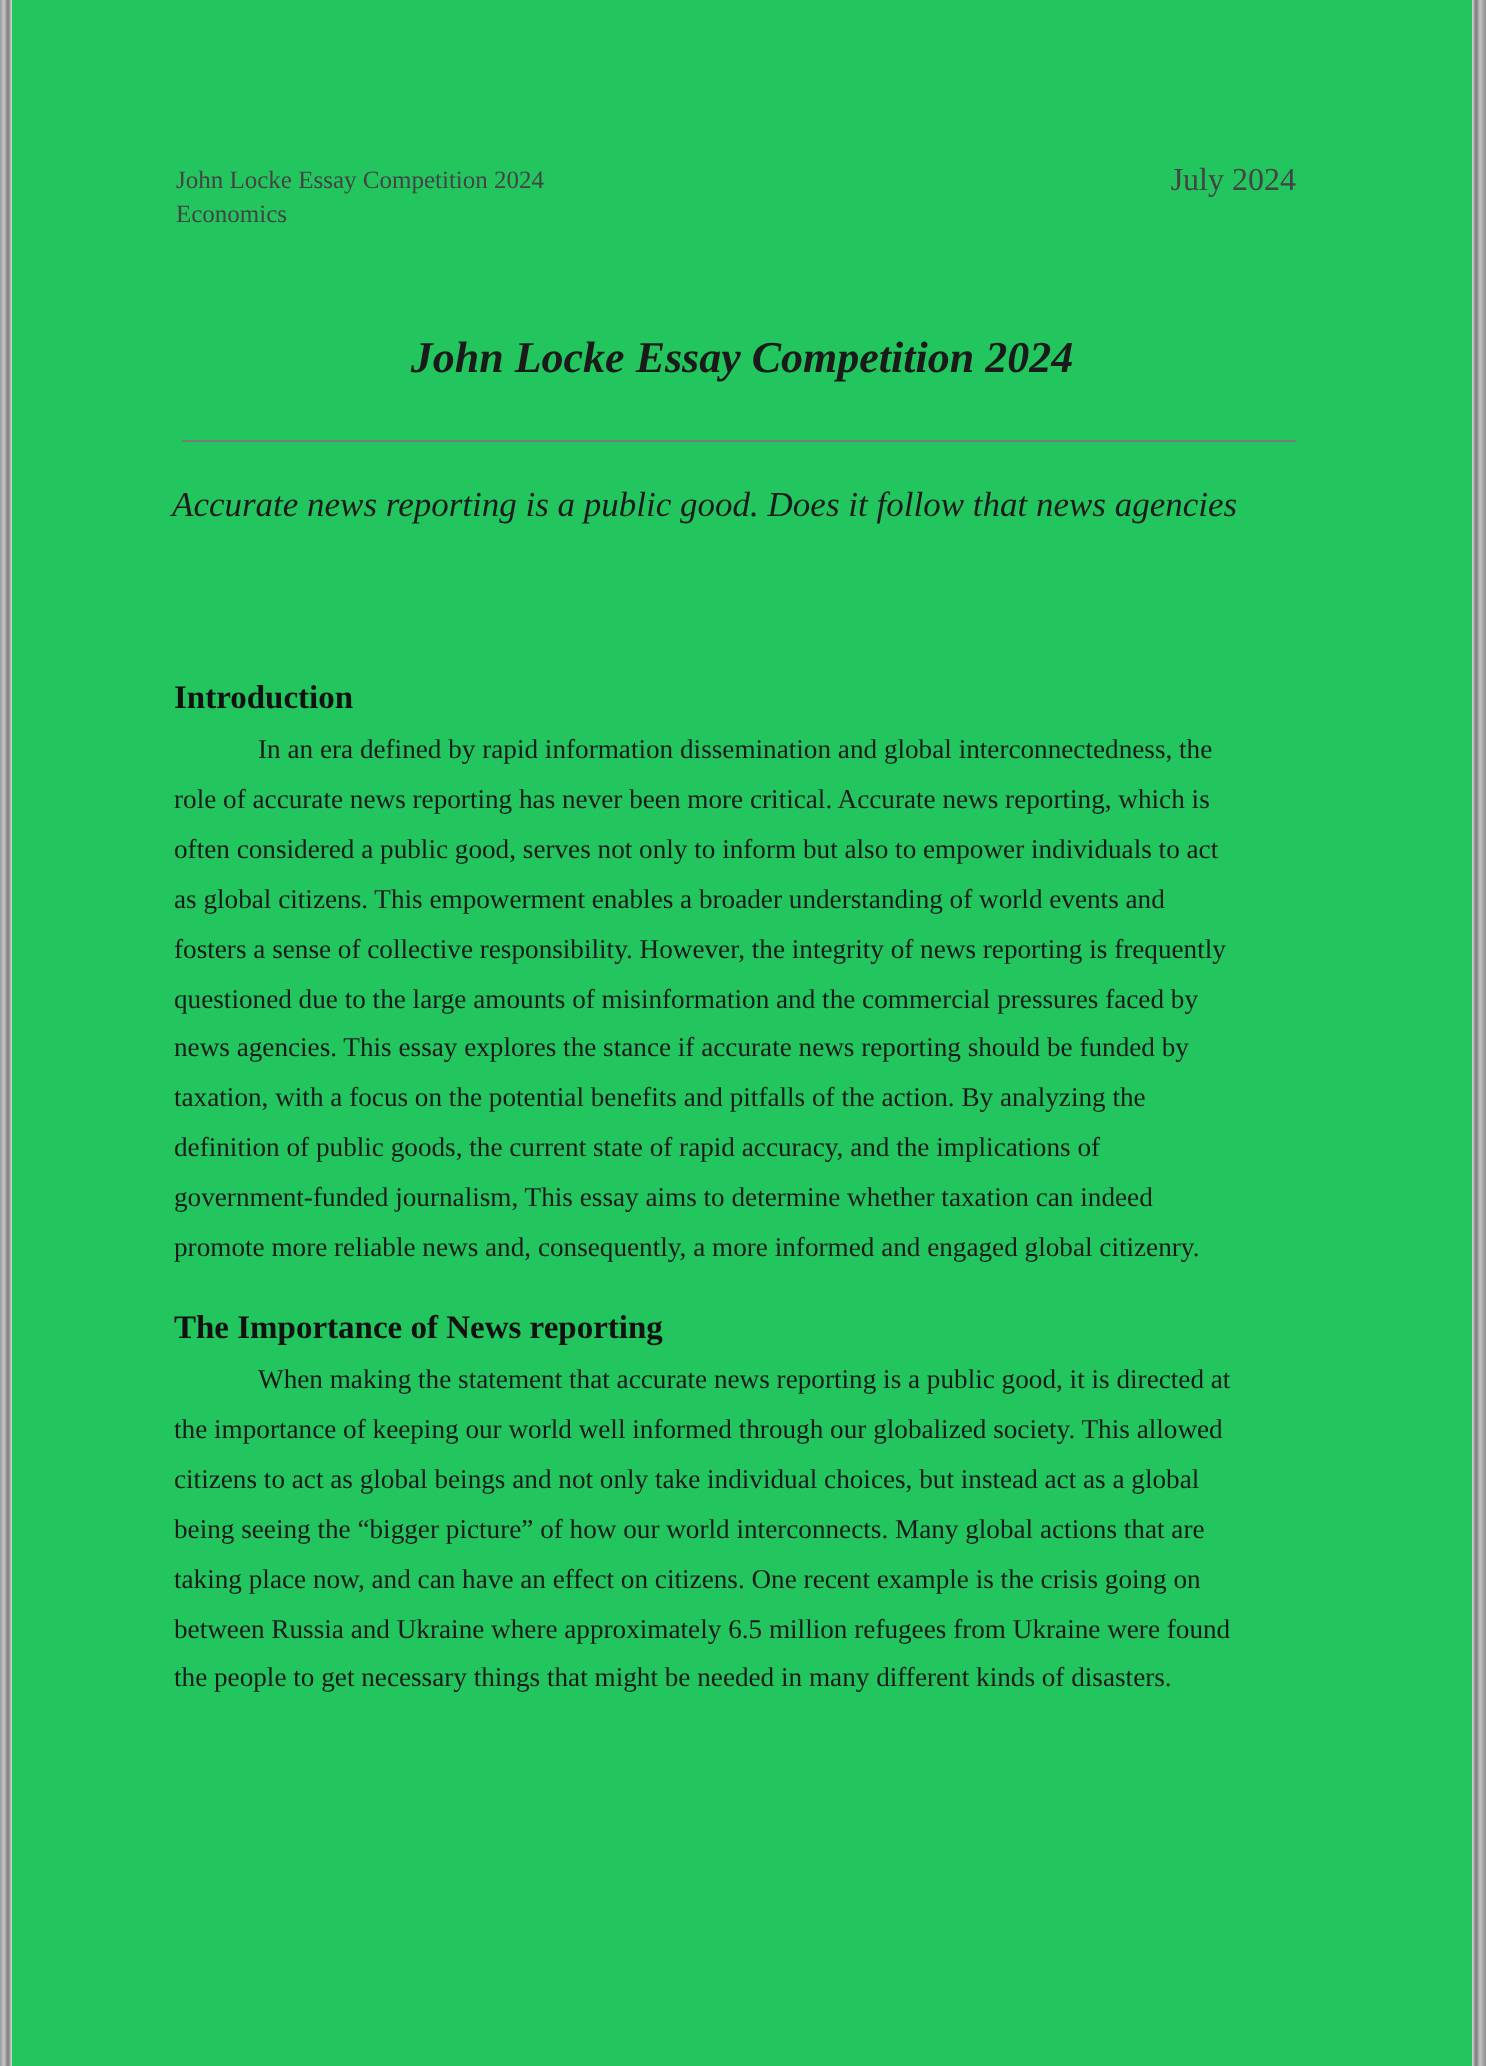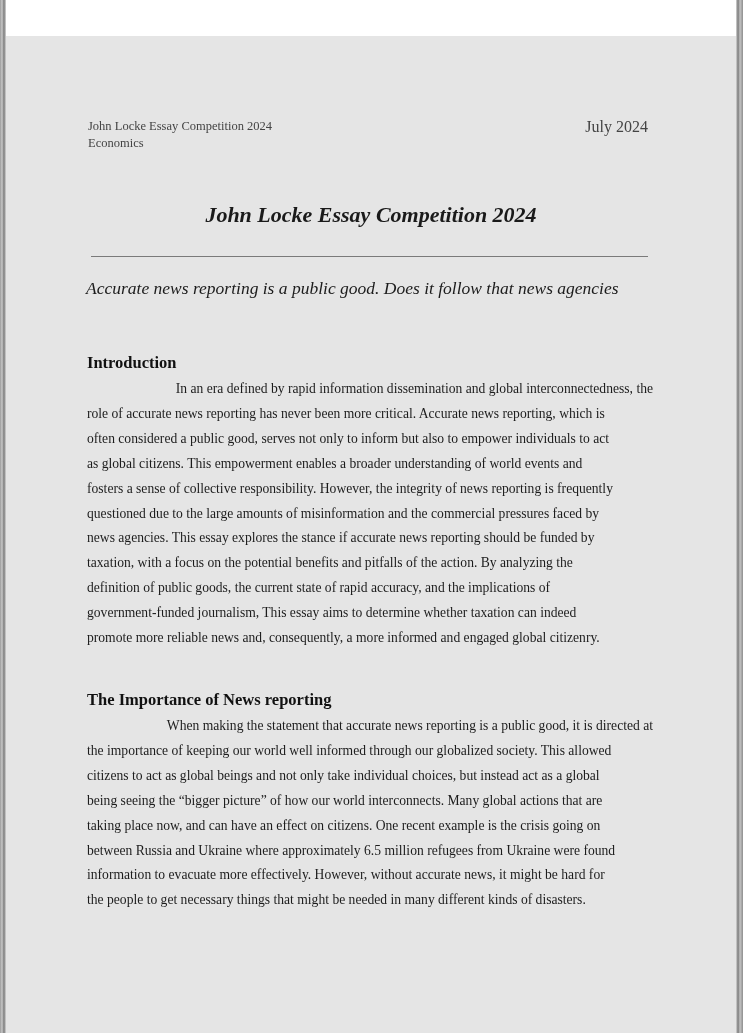--- a/index.html
+++ b/index.html
@@ -19,22 +19,21 @@
       position: absolute; left: 0; top: 0; bottom: 0; width: 6px;
       background: linear-gradient(to right, #9a9a9a 0, #c8c8c8 2px, #7a7a7a 4px, #d8d8d8 6px);
     }
     .edge-right {
       position: absolute; right: 0; top: 0; bottom: 0; width: 7px;
       background: linear-gradient(to right, #d8d8d8 0, #7a7a7a 2px, #c4c4c4 4px, #8e8e8e 7px);
     }
     .page {
       position: absolute;
       left: 6px; right: 7px; top: 0; bottom: 0;
-      background: #e5e5e5;
-      margin-top: 36px;
+      background: #22c55e;
     }
     .header-left {
       position: absolute;
       left: 82px; top: 82px;
       font-size: 12.5px;
       line-height: 17px;
       color: #444;
     }
     .header-right {
       position: absolute;
@@ -83,23 +82,23 @@
       font-size: 13.6px;
       line-height: 24.9px;
       text-indent: 42px;
       color: #1c1c1c;
       white-space: normal;
     }
     .line {
       display: block;
       white-space: nowrap;
     }
-    .line.first { text-indent: 42px; text-align: right; }
+    .line.first { text-indent: 42px; }
     .line:not(.first) { text-indent: 0; }
-    .intro { top: 317px; }
+    .intro { top: 339px; }
     .importance { top: 654px; }
   </style>
 </head>
 <body>
 
 <div class="edge-left"></div>
 <div class="edge-right"></div>
 
 <div class="page">
 
@@ -136,18 +135,17 @@
 
   <div class="section importance">
     <h2>The Importance of News reporting</h2>
     <p>
       <span class="line first">When making the statement that accurate news reporting is a public good, it is directed at</span>
       <span class="line">the importance of keeping our world well informed through our globalized society. This allowed</span>
       <span class="line">citizens to act as global beings and not only take individual choices, but instead act as a global</span>
       <span class="line">being seeing the “bigger picture” of how our world interconnects. Many global actions that are</span>
       <span class="line">taking place now, and can have an effect on citizens. One recent example is the crisis going on</span>
       <span class="line">between Russia and Ukraine where approximately 6.5 million refugees from Ukraine were found</span>
-      <span class="line">information to evacuate more effectively. However, without accurate news, it might be hard for</span>
       <span class="line">the people to get necessary things that might be needed in many different kinds of disasters.</span>
     </p>
   </div>
 
 </div>
 
 </body></html>

